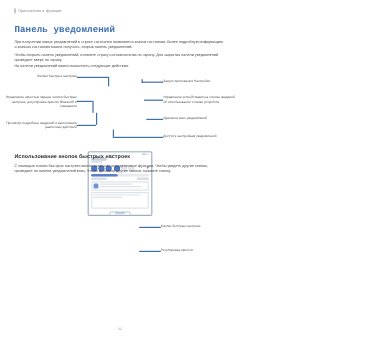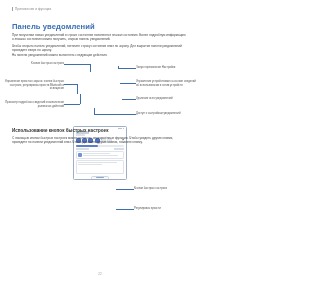--- a/index.html
+++ b/index.html
@@ -21,21 +21,21 @@
   }
   .runhead .bar{
     display:inline-block;width:1px;height:4px;background:#9aa3b0;
     vertical-align:-1px;margin-right:2px;
   }
 
   
   .title{
     position:absolute;left:12px;top:22px;
     font-size:7.6px;font-weight:bold;color:#3b6fb6;
-    letter-spacing:.1px;white-space:nowrap;
+    letter-spacing:.1px;white-space:nowrap;font-family:Liberation Mono, monospace;
   }
 
   
   .para{
     position:absolute;left:12px;width:176px;
     font-size:3.15px;line-height:4.25px;color:#4a4a4a;
     text-align:left;
   }
   .p1{top:33px;}
   .p2{top:44px;}

